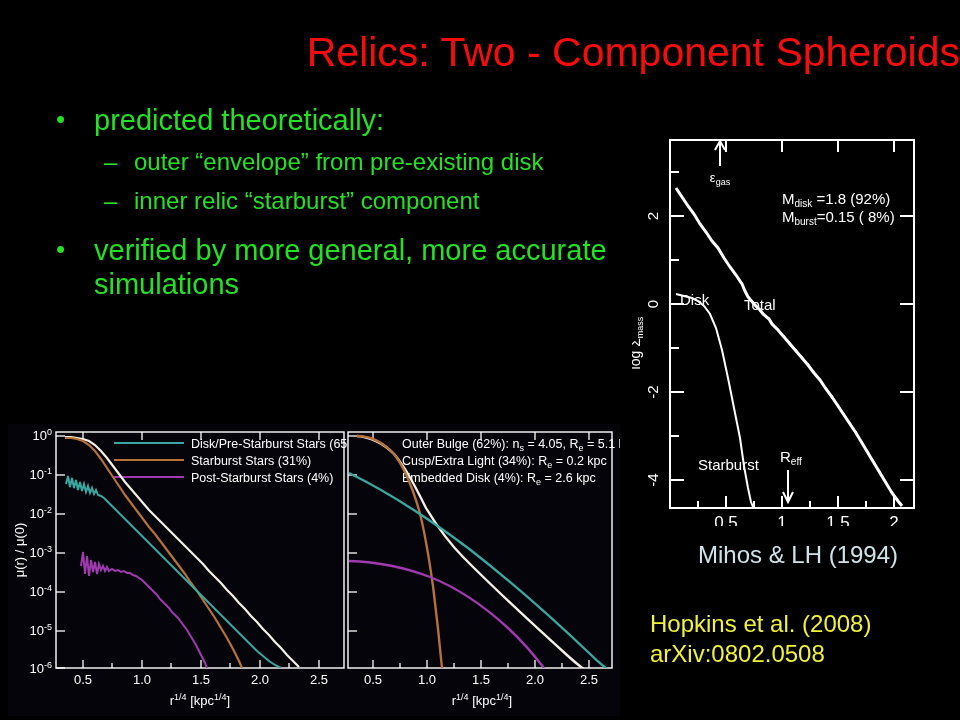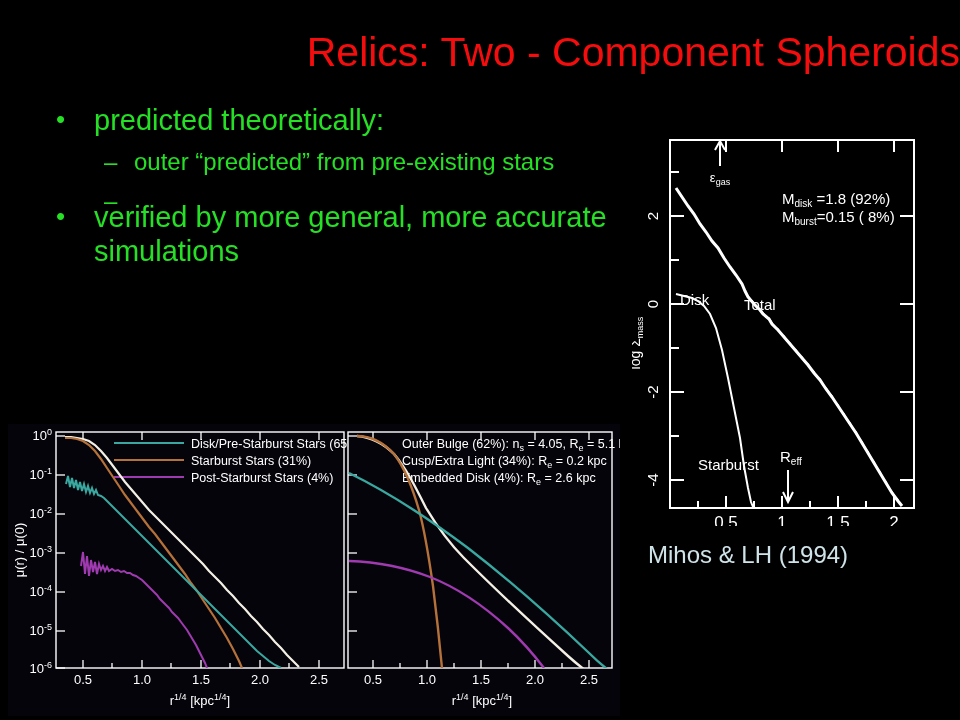--- a/index.html
+++ b/index.html
@@ -96,21 +96,21 @@
     background: #86efac;
   }
   .hopkins-fig svg { display: block; }
 
   
   .cite-mihos {
     position: absolute;
     left: 648px;
     top: 541px;
     width: 300px;
-    text-align: left;
+    text-align: center;
     color: #cfe3e8;
     font-size: 24px;
     line-height: 28px;
     white-space: nowrap;
   }
   .cite-hopkins {
     position: absolute;
     left: 650px;
     top: 609px;
     width: 306px;
@@ -130,25 +130,26 @@
 
   <div class="bullet-block">
 
     <div class="bullet-l1">
       <span class="marker">•</span>
       <span>predicted theoretically:</span>
     </div>
 
     <div class="bullet-l2">
       <span class="marker">–</span>
-      <span>outer “predicted” from pre-existing stars</span>
+      <span>outer “envelope” from pre-existing disk</span>
     </div>
 
     <div class="bullet-l2">
       <span class="marker">–</span>
+      <span>inner relic “starburst” component</span>
     </div>
 
     <div class="bullet-gap"></div>
 
     <div class="bullet-l1">
       <span class="marker">•</span>
       <span>verified by more general, more accurate simulations</span>
     </div>
 
   </div>
@@ -369,14 +370,18 @@
 
           <path fill="none" stroke="#3aa8a0" stroke-width="2.4" d="M341,49 C380,68 420,94 460,124 C500,155 540,190 580,228 C588,236 594,241 599,245"></path>
 
           <path fill="none" stroke="#a03ab0" stroke-width="2.4" d="M341,137 C368,138 396,143 422,153 C450,164 476,182 500,204 C514,217 526,231 536,244"></path>
         </g>
       </g>
     </svg>
   </div>
 
   <div class="cite-mihos">Mihos &amp; LH (1994)</div>
+  <div class="cite-hopkins">
+    <div>Hopkins et al. (2008)</div>
+    <div>arXiv:0802.0508</div>
+  </div>
 
 </div>
 
 </body></html>

